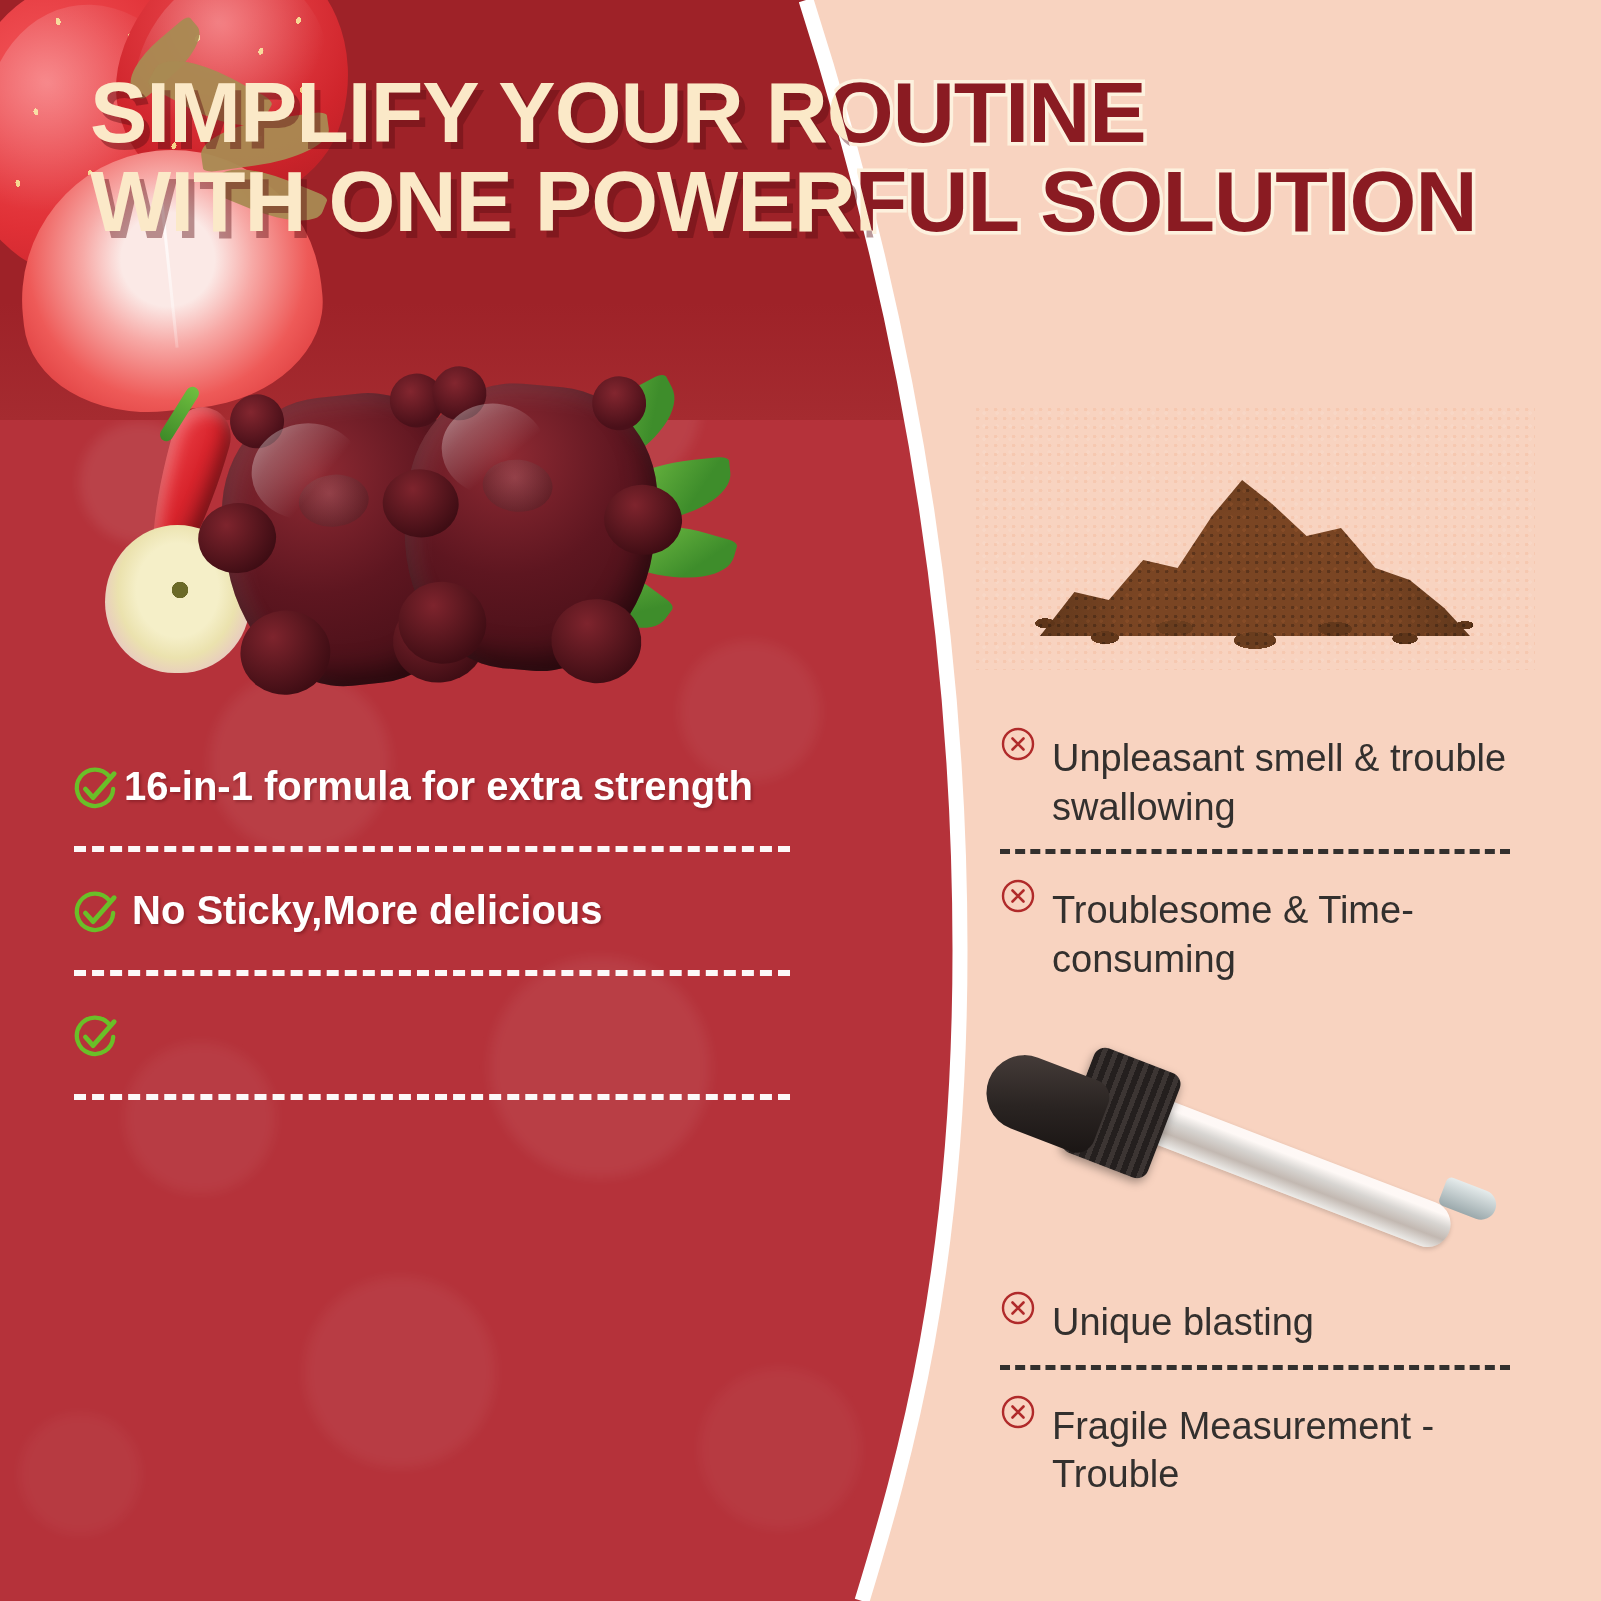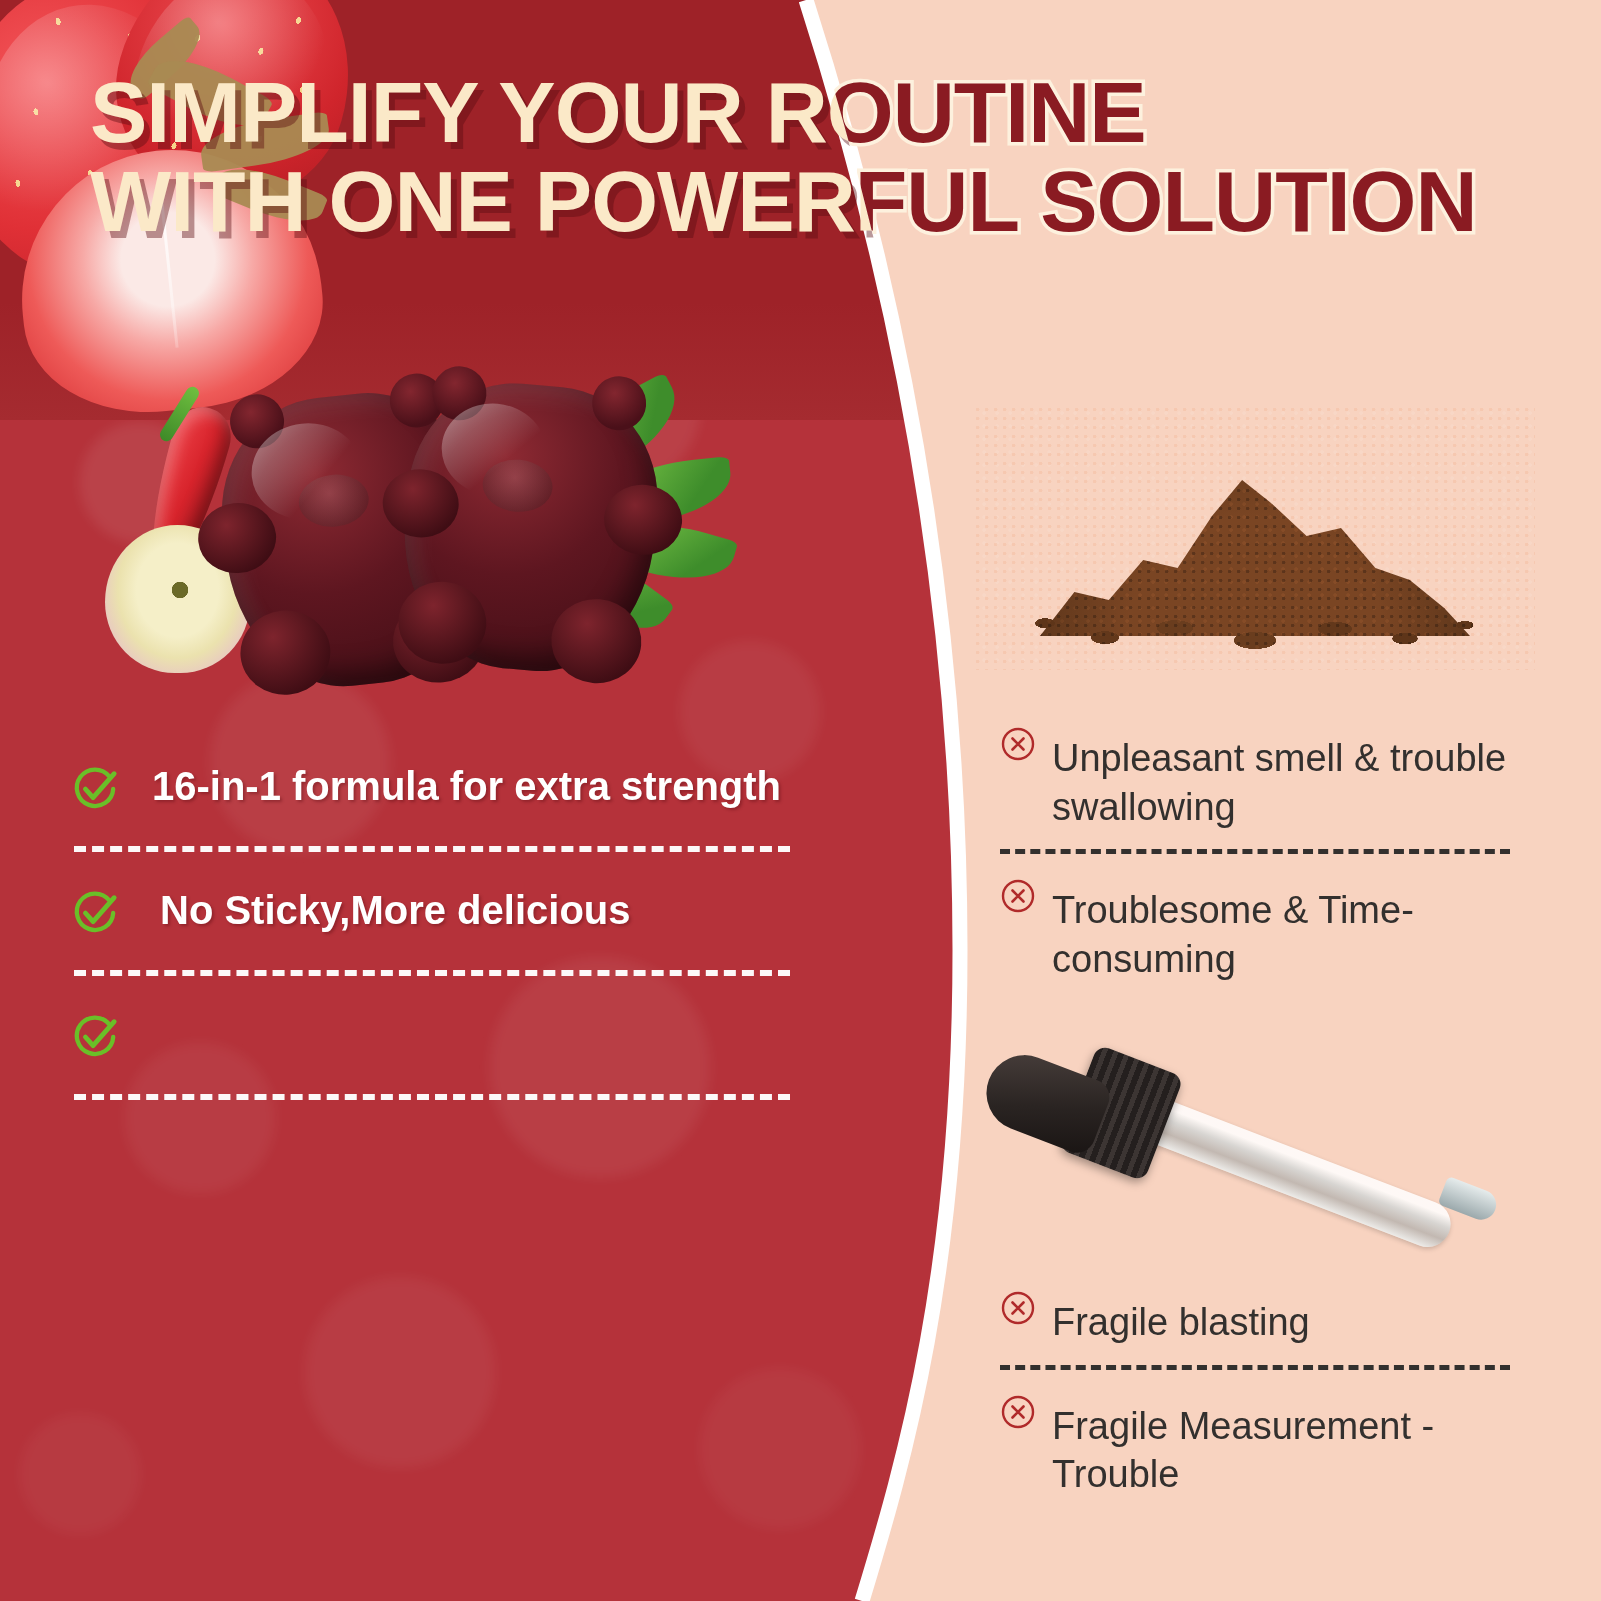--- a/index.html
+++ b/index.html
@@ -126,21 +126,21 @@
     background:radial-gradient(circle,#6B6A28 0 28%, transparent 29%);}
   .leaf{position:absolute;border-radius:72% 8% 72% 8%;
     background:linear-gradient(130deg,#7FC94A,#3E8D2B 70%);}
   .lv1{left:470px;top:22px;width:120px;height:60px;transform:rotate(-28deg);}
   .lv2{left:505px;top:88px;width:132px;height:58px;transform:rotate(-6deg);}
   .lv3{left:520px;top:150px;width:118px;height:54px;transform:rotate(16deg);}
   .lv4{left:455px;top:190px;width:120px;height:56px;transform:rotate(36deg);}
 
   
   .pros{position:absolute;left:72px;top:762px;width:820px;}
-  .pro-row{display:flex;align-items:flex-start;gap:34px;}
+  .pro-row{display:flex;align-items:flex-start;gap:6px;}
   .check-icon{flex:0 0 auto;width:46px;height:46px;margin-top:4px;}
   .pro-text{
     color:#FFFFFF;font-weight:bold;font-size:40px;line-height:1.20;
     text-shadow:2px 2px 3px rgba(80,10,14,.35);
   }
   .dash-light{height:0;border-top:6px dashed #FFFFFF;margin:34px 0 34px 2px;width:716px;opacity:.97;}
 
   
   .powder{position:absolute;left:975px;top:405px;width:560px;height:265px;}
   .powder .mound{position:absolute;left:50%;bottom:34px;transform:translateX(-50%);
@@ -309,21 +309,21 @@
     <div class="drop-collar"></div>
     <div class="drop-bulb"></div>
   </div>
 
   <div class="cons-b">
     <div class="con-row">
       <svg class="x-icon" viewBox="0 0 36 36">
         <circle cx="18" cy="18" r="15" fill="none" stroke="#B02A2A" stroke-width="2.4"></circle>
         <path d="M12.5 12.5 L23.5 23.5 M23.5 12.5 L12.5 23.5" stroke="#B02A2A" stroke-width="2.6" stroke-linecap="round"></path>
       </svg>
-      <div class="con-text">Fragile blasting</div>
+      <div class="con-text">Unique blasting</div>
     </div>
 
     <div class="dash-dark"></div>
 
     <div class="con-row">
       <svg class="x-icon" viewBox="0 0 36 36">
         <circle cx="18" cy="18" r="15" fill="none" stroke="#B02A2A" stroke-width="2.4"></circle>
         <path d="M12.5 12.5 L23.5 23.5 M23.5 12.5 L12.5 23.5" stroke="#B02A2A" stroke-width="2.6" stroke-linecap="round"></path>
       </svg>
       <div class="con-text">Fragile Measurement - Trouble</div>

